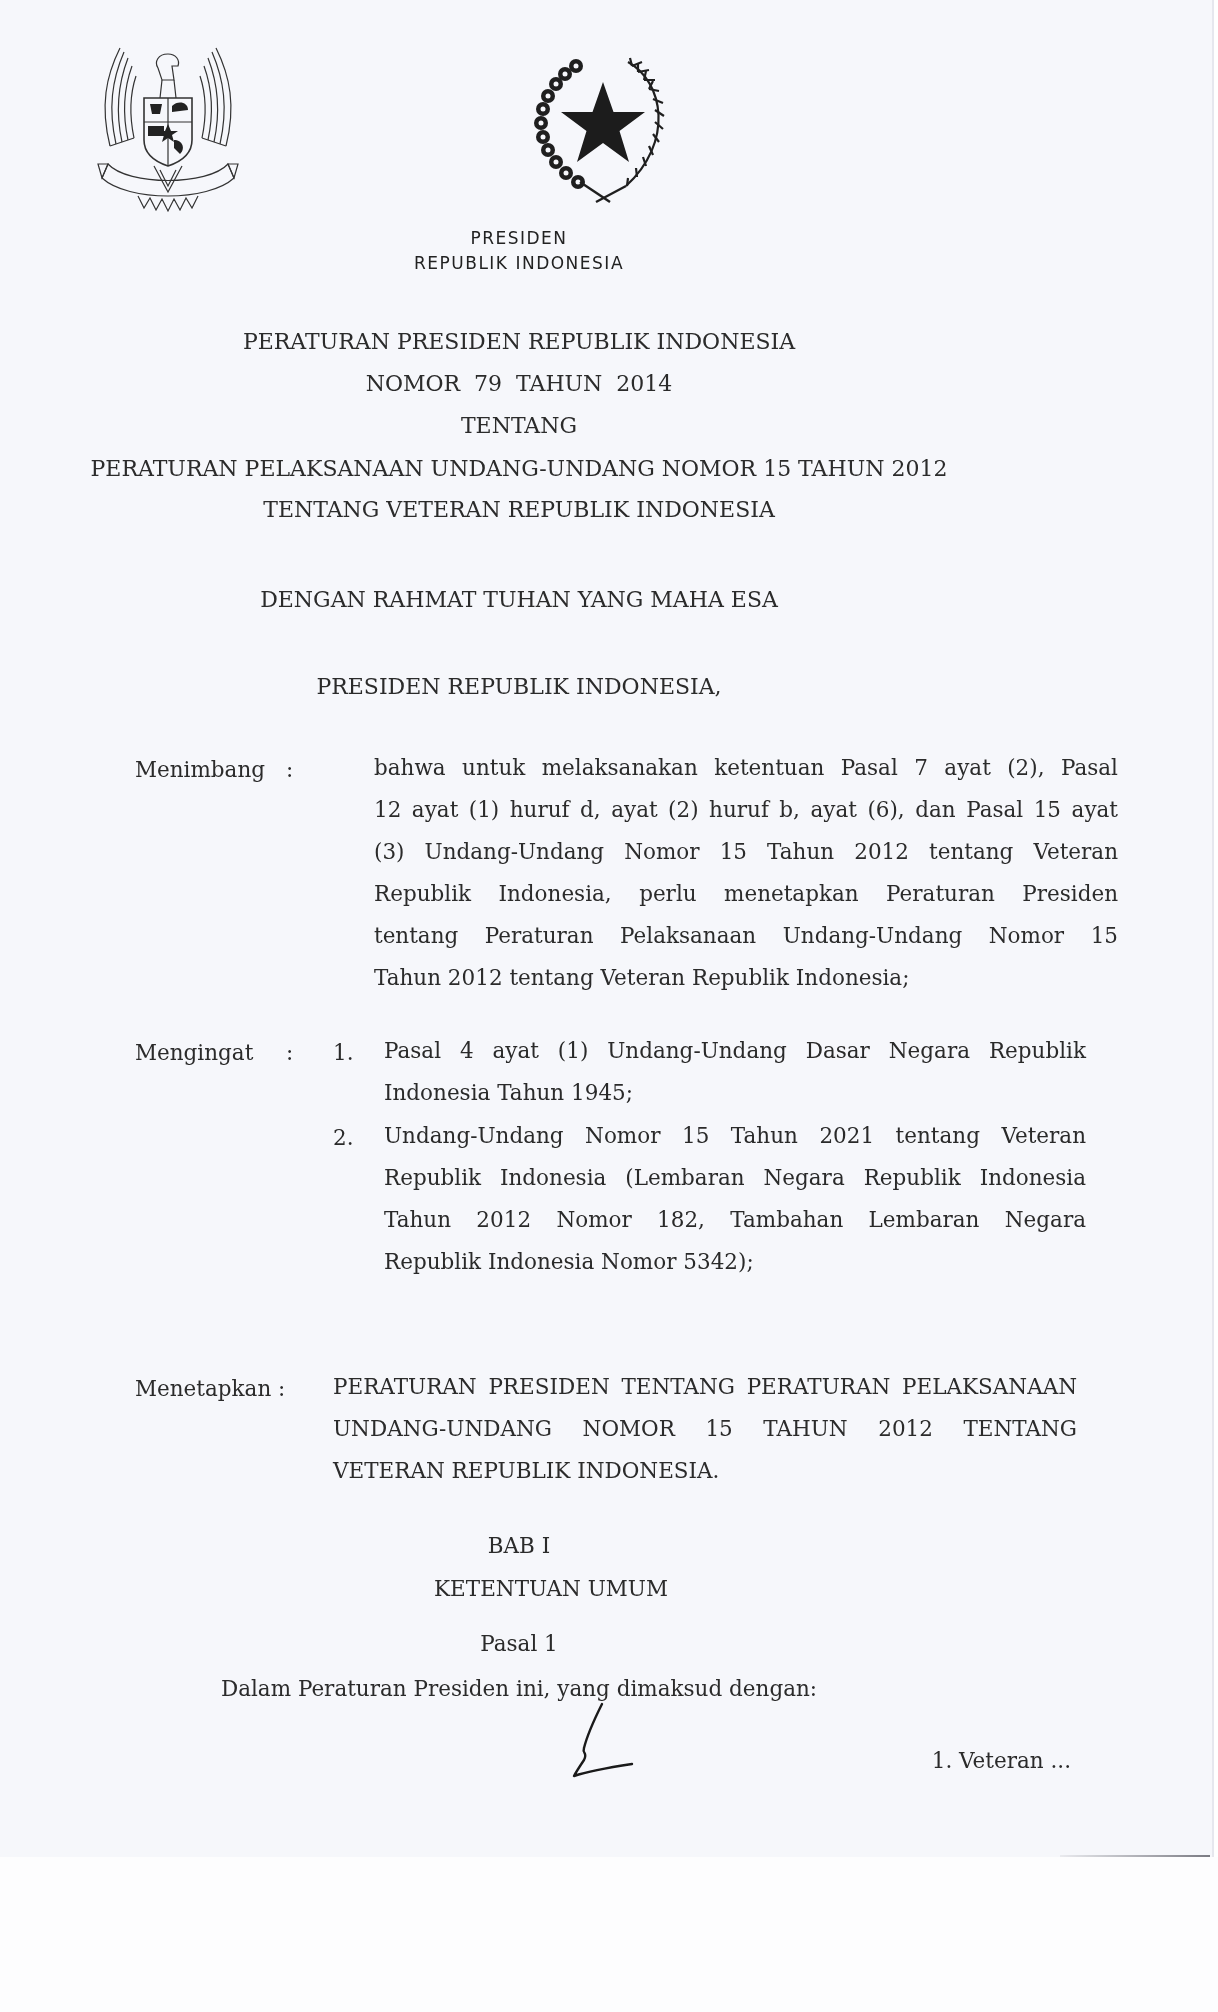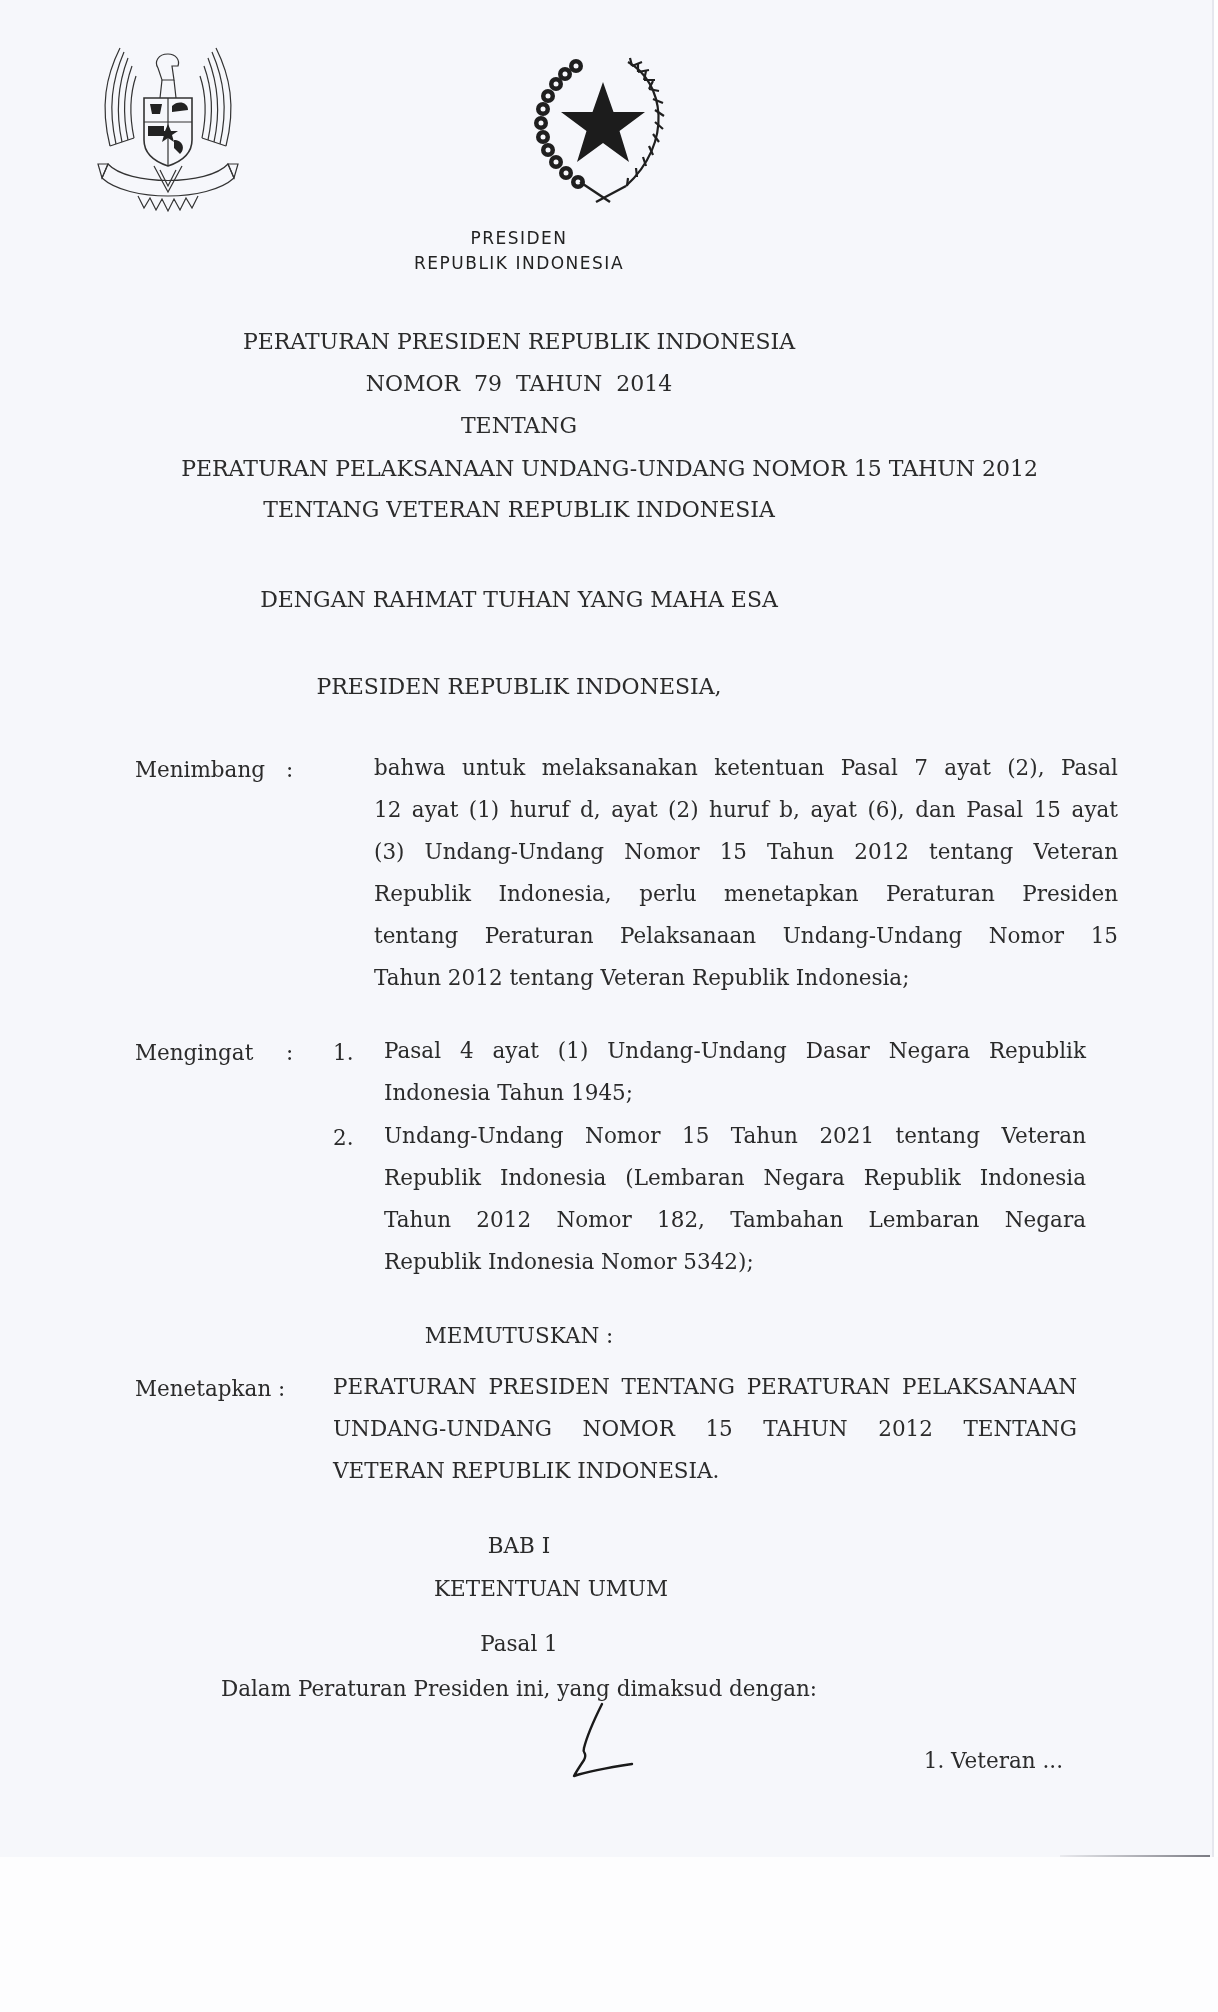--- a/index.html
+++ b/index.html
@@ -131,21 +131,21 @@
 
     <polygon fill="#1c1c1c" points="75,30 85.5,60 117,60 91.5,79 101,110 75,91 49,110 58.5,79 33,60 64.5,60"></polygon>
   </svg>
 
   <div class="abs center sans-head" style="top:228px;">PRESIDEN</div>
   <div class="abs center sans-head" style="top:253px;">REPUBLIK INDONESIA</div>
 
   <div class="abs center title" style="top:329px;">PERATURAN PRESIDEN REPUBLIK INDONESIA</div>
   <div class="abs center title" style="top:371px; white-space:pre;">NOMOR  79  TAHUN  2014</div>
   <div class="abs center title" style="top:413px;">TENTANG</div>
-  <div class="abs center title" style="top:456px;text-align:right;">PERATURAN PELAKSANAAN UNDANG-UNDANG NOMOR 15 TAHUN 2012</div>
+  <div class="abs center title" style="top:456px;">PERATURAN PELAKSANAAN UNDANG-UNDANG NOMOR 15 TAHUN 2012</div>
   <div class="abs center title" style="top:497px;">TENTANG VETERAN REPUBLIK INDONESIA</div>
 
   <div class="abs center title" style="top:587px;">DENGAN RAHMAT TUHAN YANG MAHA ESA</div>
   <div class="abs center title" style="top:674px;">PRESIDEN REPUBLIK INDONESIA,</div>
 
   <div class="abs body-text label" style="top:757px;">Menimbang</div>
   <div class="abs body-text colon" style="top:757px;">:</div>
   <div class="para" style="top:747px;margin-left:41px;">
     <span class="line">bahwa untuk melaksanakan ketentuan Pasal 7 ayat (2), Pasal</span>
     <span class="line">12 ayat (1) huruf d, ayat (2) huruf b, ayat (6), dan Pasal 15 ayat</span>
@@ -165,36 +165,35 @@
   </div>
 
   <div class="list-num" style="top:1125px;">2.</div>
   <div class="list-body" style="top:1115px;">
     <span class="line">Undang-Undang Nomor 15 Tahun 2021 tentang Veteran</span>
     <span class="line">Republik Indonesia (Lembaran Negara Republik Indonesia</span>
     <span class="line">Tahun 2012 Nomor 182, Tambahan Lembaran Negara</span>
     <span class="line last">Republik Indonesia Nomor 5342);</span>
   </div>
 
-  <div class="abs center body-text" style="top:1323px;">MEMUTUSKAN :</div>
 
   <div class="abs body-text label" style="top:1376px;">Menetapkan</div>
   <div class="abs body-text" style="top:1376px; left:278px;">:</div>
   <div class="para" style="top:1366px;">
     <span class="line">PERATURAN PRESIDEN TENTANG PERATURAN PELAKSANAAN</span>
     <span class="line">UNDANG-UNDANG NOMOR 15 TAHUN 2012 TENTANG</span>
     <span class="line last">VETERAN REPUBLIK INDONESIA.</span>
   </div>
 
   <div class="abs center body-text" style="top:1533px;">BAB I</div>
   <div class="abs center body-text" style="top:1576px;padding-left:32px;">KETENTUAN UMUM</div>
   <div class="abs center body-text" style="top:1631px;">Pasal 1</div>
   <div class="abs center body-text" style="top:1676px;">Dalam Peraturan Presiden ini, yang dimaksud dengan:</div>
 
   <svg class="emblem" style="left:572px; top:1702px;" width="66" height="76" viewBox="0 0 66 76">
     <path d="M30 2 C24 14 16 30 12 46 C10 52 16 50 12 58 C8 64 4 70 2 74 C14 70 34 66 60 62" fill="none" stroke="#1a1a1a" stroke-width="2.4" stroke-linecap="round" stroke-linejoin="round"></path>
   </svg>
 
-  <div class="abs body-text" style="top:1748px; right:149px;">1. Veteran ...</div>
+  <div class="abs body-text" style="top:1748px; right:141px;">1. Veteran ...</div>
 
 </div>
 <div class="page-bottom-edge"></div>
 <div class="lower-blank"></div>
 
 </body></html>

